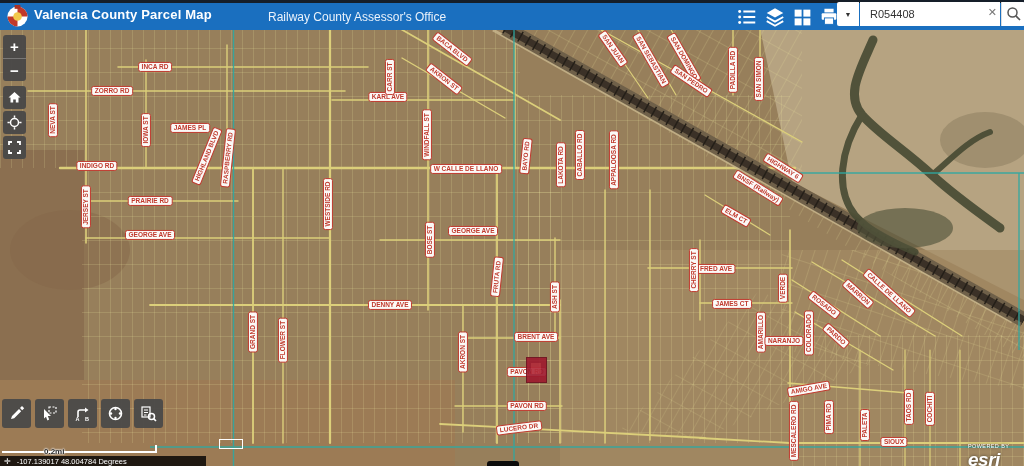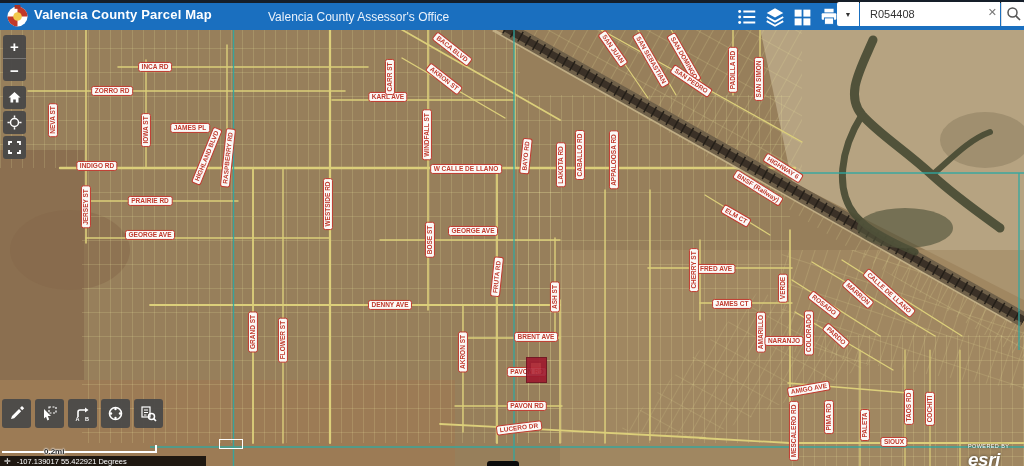--- a/index.html
+++ b/index.html
@@ -207,21 +207,21 @@
   <div id="topstrip"></div>
   <div id="header">
     <svg id="logo" viewBox="0 0 24 24">
       <circle cx="12" cy="12" r="10.5" fill="#fff"></circle>
       <path d="M12,1.5 A10.5,10.5 0 0 1 22.5,12 L12,12 Z" fill="#c0392b"></path>
       <path d="M12,22.5 A10.5,10.5 0 0 1 1.5,12 L12,12 Z" fill="#c0392b"></path>
       <circle cx="12" cy="12" r="4.5" fill="#f2c94c"></circle>
       <rect x="9" y="0" width="6" height="4" fill="#a93226"></rect>
     </svg>
     <div id="title">Valencia County Parcel Map</div>
-    <div id="subtitle">Valencia County Assessor's Office</div>
+    <div id="subtitle">Railway County Assessor's Office</div>
 
     <div class="hicon" style="left:735px;">
       <svg width="22" height="22" viewBox="0 0 24 24">
         <circle cx="4" cy="6" r="1.6" fill="#fff"></circle>
           <circle cx="4" cy="12" r="1.6" fill="#fff"></circle>
           <circle cx="4" cy="18" r="1.6" fill="#fff"></circle>
         <path d="M8,6 H21 M8,12 H21 M8,18 H21" stroke="#fff" stroke-width="2.2"></path>
       </svg>
     </div>
     <div class="hicon" style="left:763px;">
@@ -317,21 +317,21 @@
       <path d="M4,5 H8 M4,7.5 H8 M4,10 H6.5" stroke="#fff" stroke-width="1"></path>
       <circle cx="11.5" cy="11.5" r="3" stroke="#fff" stroke-width="1.5" fill="none"></circle>
       <path d="M13.6,13.6 L16,16" stroke="#fff" stroke-width="1.6"></path>
     </svg>
   </div>
 
   <div id="scaleline"></div>
   <div id="scalelabel">0.2mi</div>
   <div id="coordbar">
     <span class="cross">✛</span>
-    <span>-107.139017 55.422921 Degrees</span>
+    <span>-107.139017 48.004784 Degrees</span>
   </div>
   <div id="blacksliver"></div>
   <div id="esri">
     <div class="pb">POWERED BY</div>
     <div class="big">esri</div>
   </div>
 
 </div>
 
 </body></html>

